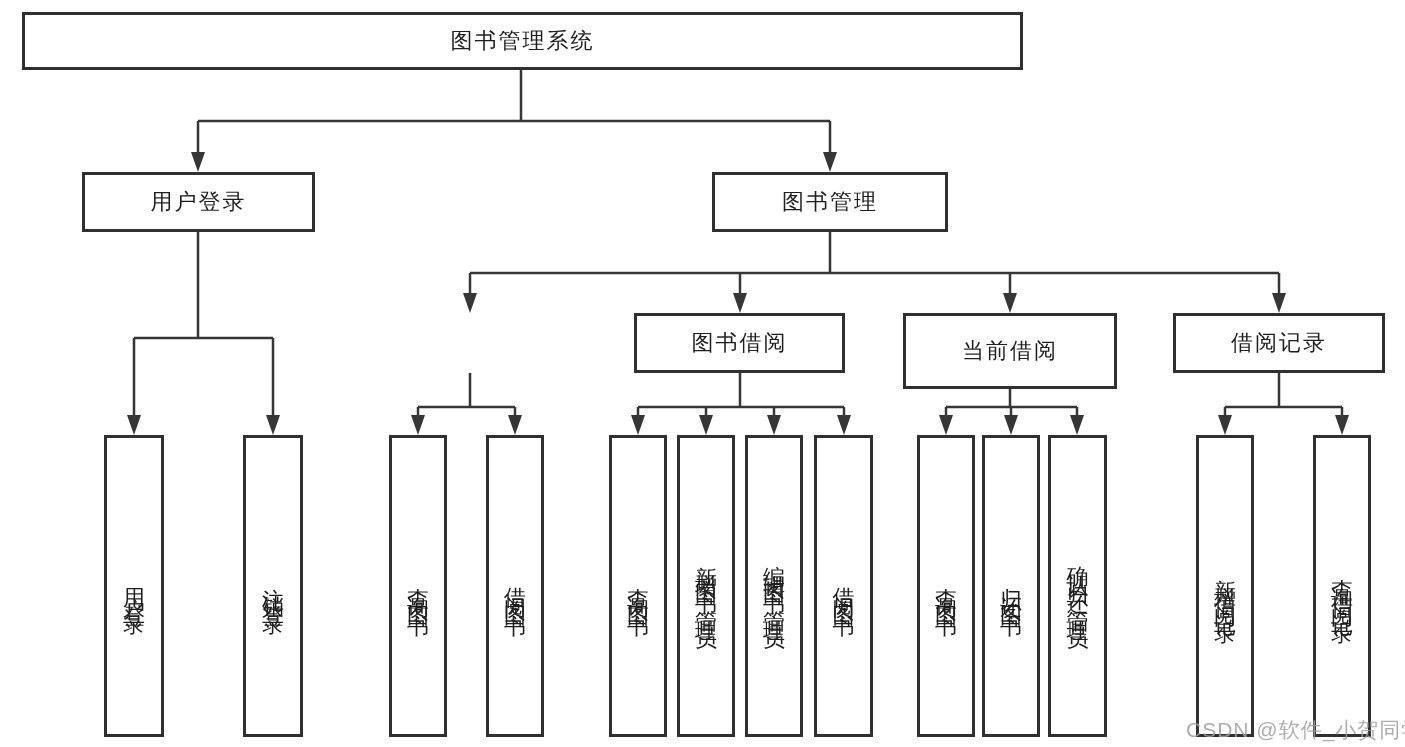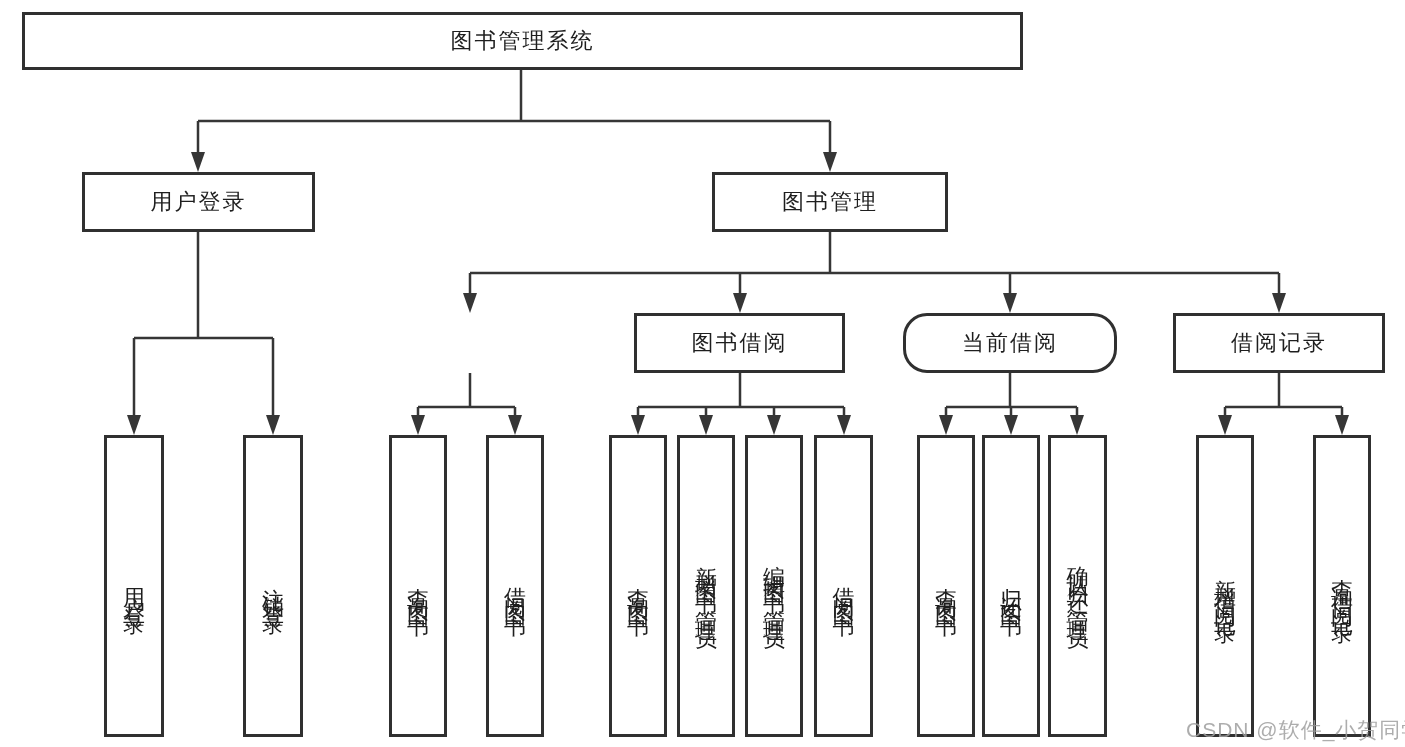--- a/index.html
+++ b/index.html
@@ -19,21 +19,21 @@
   .leaf {
     writing-mode:vertical-rl; text-orientation:mixed;
     letter-spacing:9px; line-height:1.1; font-size:22px; padding-top:4px;
   }
   
   .n-root  { left:22px;   top:12px;  width:1001px; height:58px; }
   .n-user  { left:82px;   top:172px; width:233px;  height:60px; }
   .n-book  { left:712px;  top:172px; width:236px;  height:60px;text-align:center; }
   .n-l3a   { left:363px;  top:313px; width:215px;  height:60px; }
   .n-l3b   { left:634px;  top:313px; width:211px;  height:60px; }
-  .n-l3c   { left:903px;  top:313px; width:214px;  height:60px;border-radius:24px; }
+  .n-l3c   { left:903px;  top:313px; width:214px;  height:76px; }
   .n-l3d   { left:1173px; top:313px; width:212px;  height:60px; }
   .lf1  { left:104px;  top:435px; width:60px; height:302px; }
   .lf2  { left:243px;  top:435px; width:60px; height:302px; }
   .lf3  { left:389px;  top:435px; width:58px; height:302px; }
   .lf4  { left:486px;  top:435px; width:58px; height:302px; }
   .lf5  { left:609px;  top:435px; width:58px; height:302px; }
   .lf6  { left:677px;  top:435px; width:58px; height:302px; }
   .lf7  { left:745px;  top:435px; width:58px; height:302px; }
   .lf8  { left:814px;  top:435px; width:59px; height:302px; }
   .lf9  { left:917px;  top:435px; width:58px; height:302px; }

